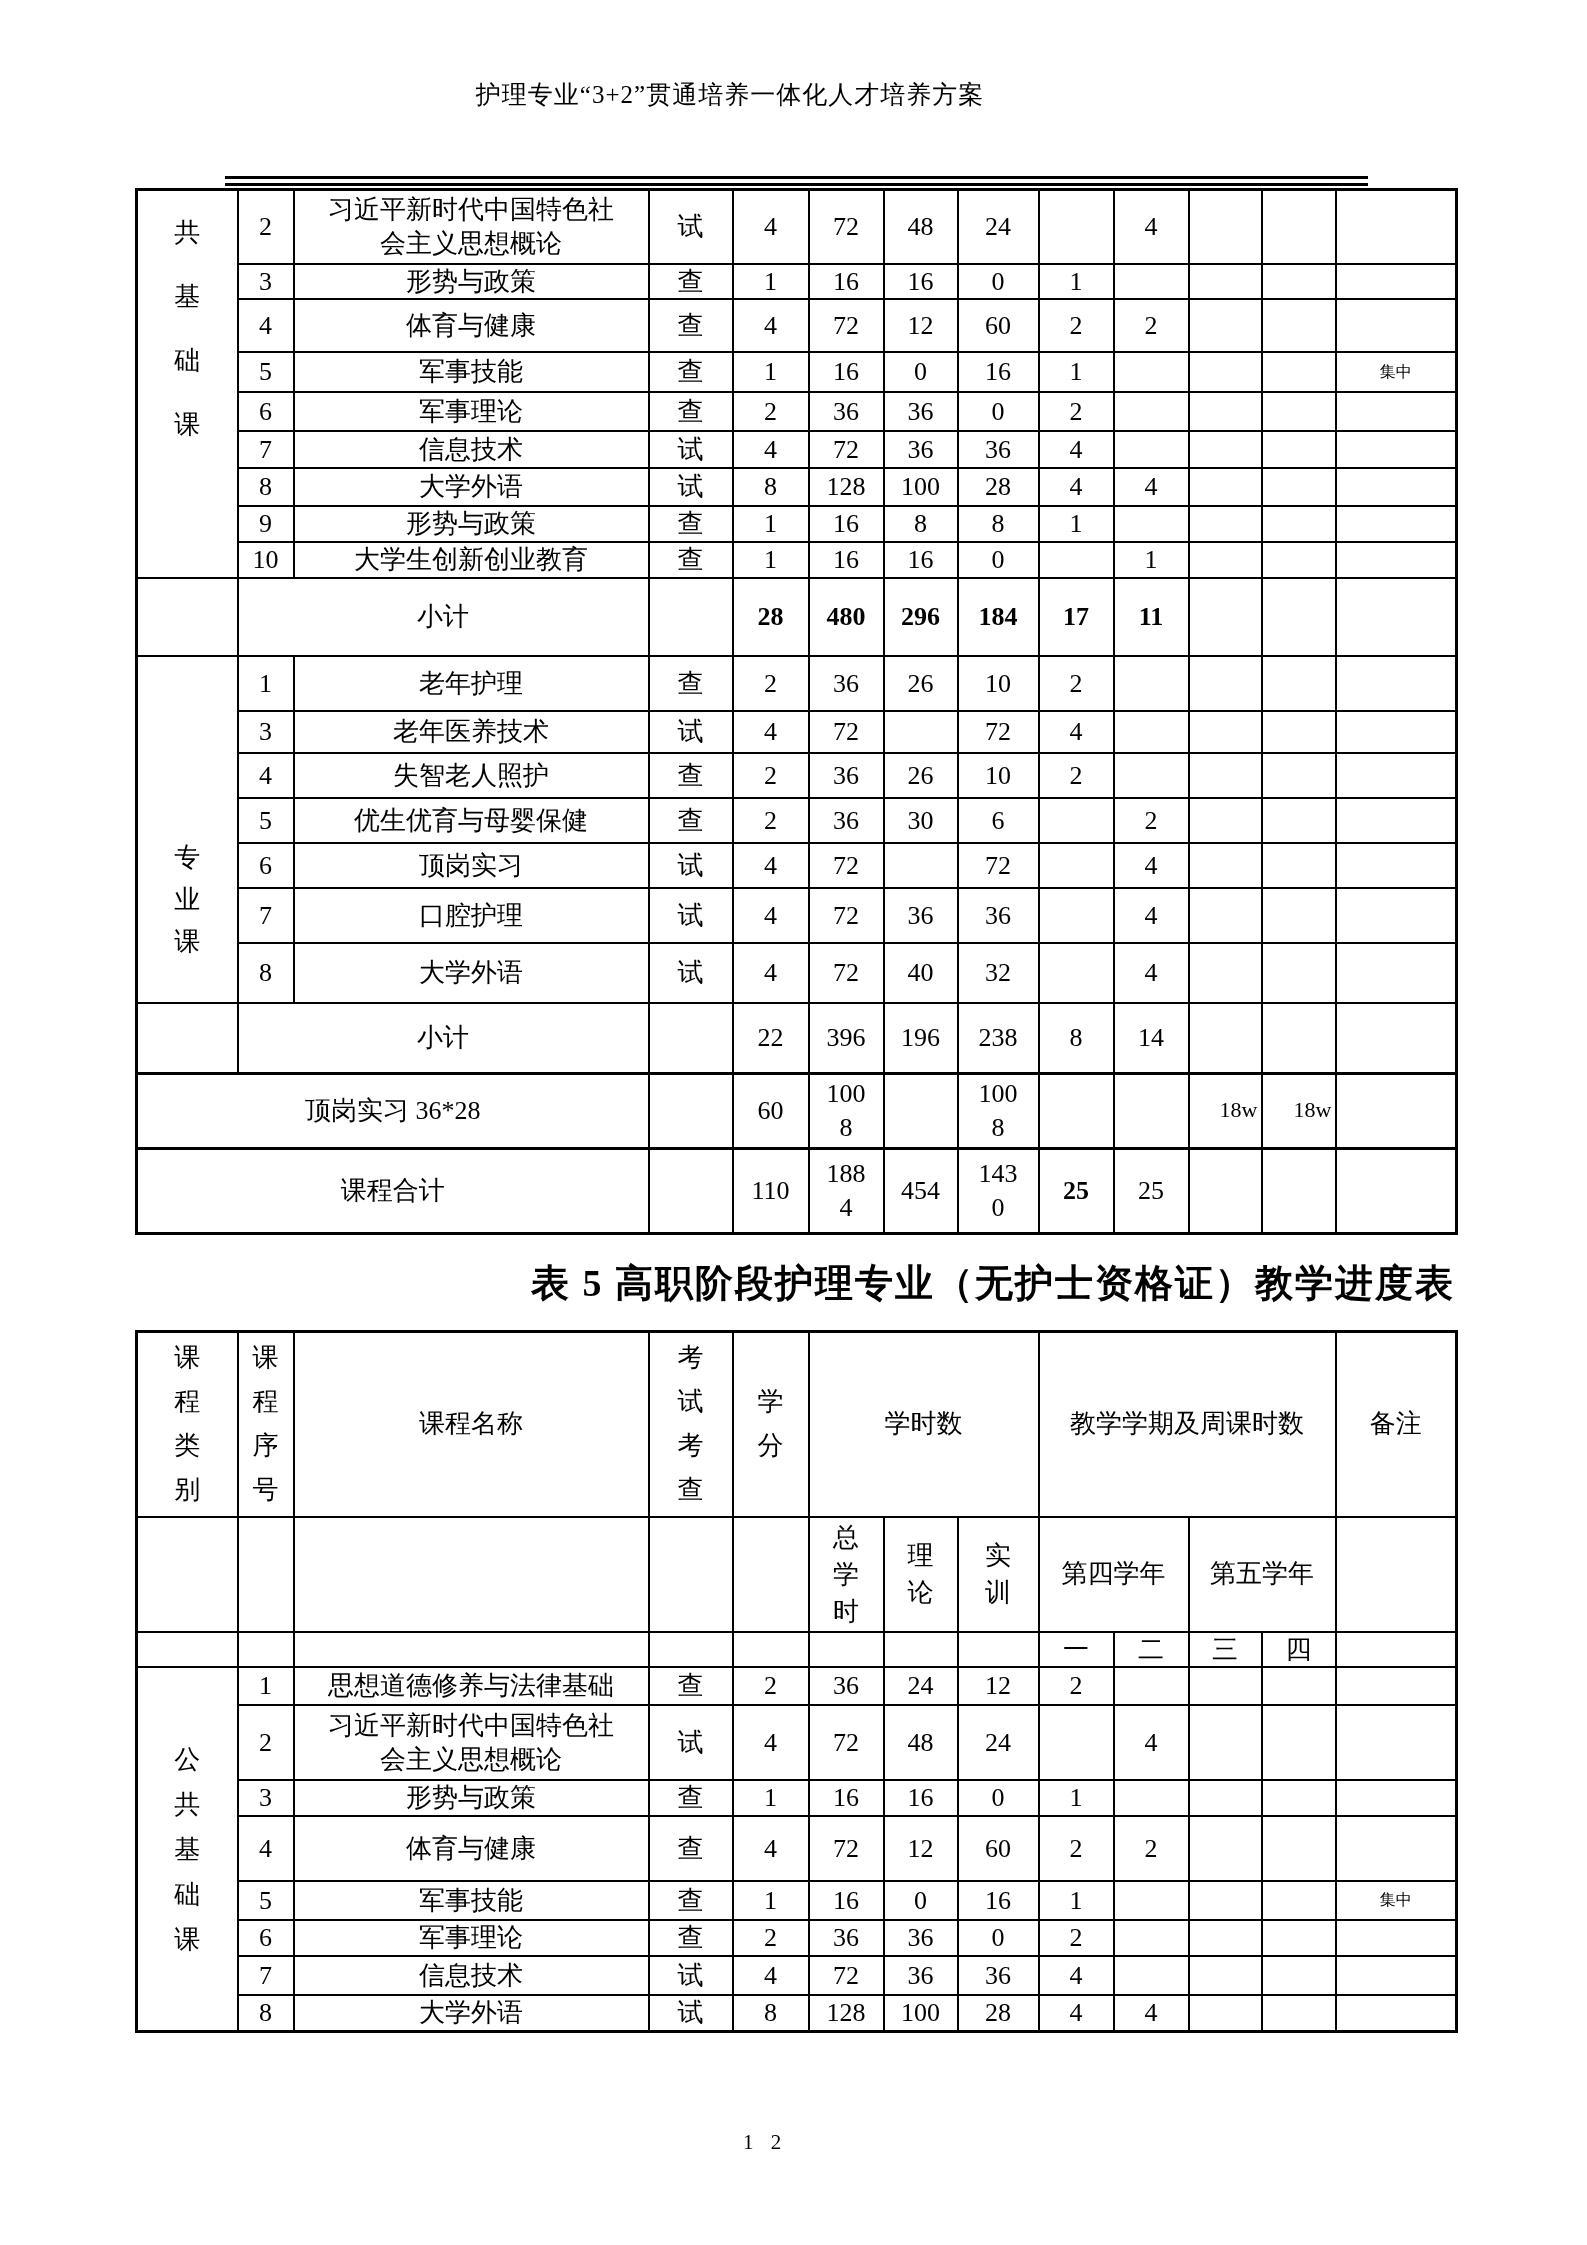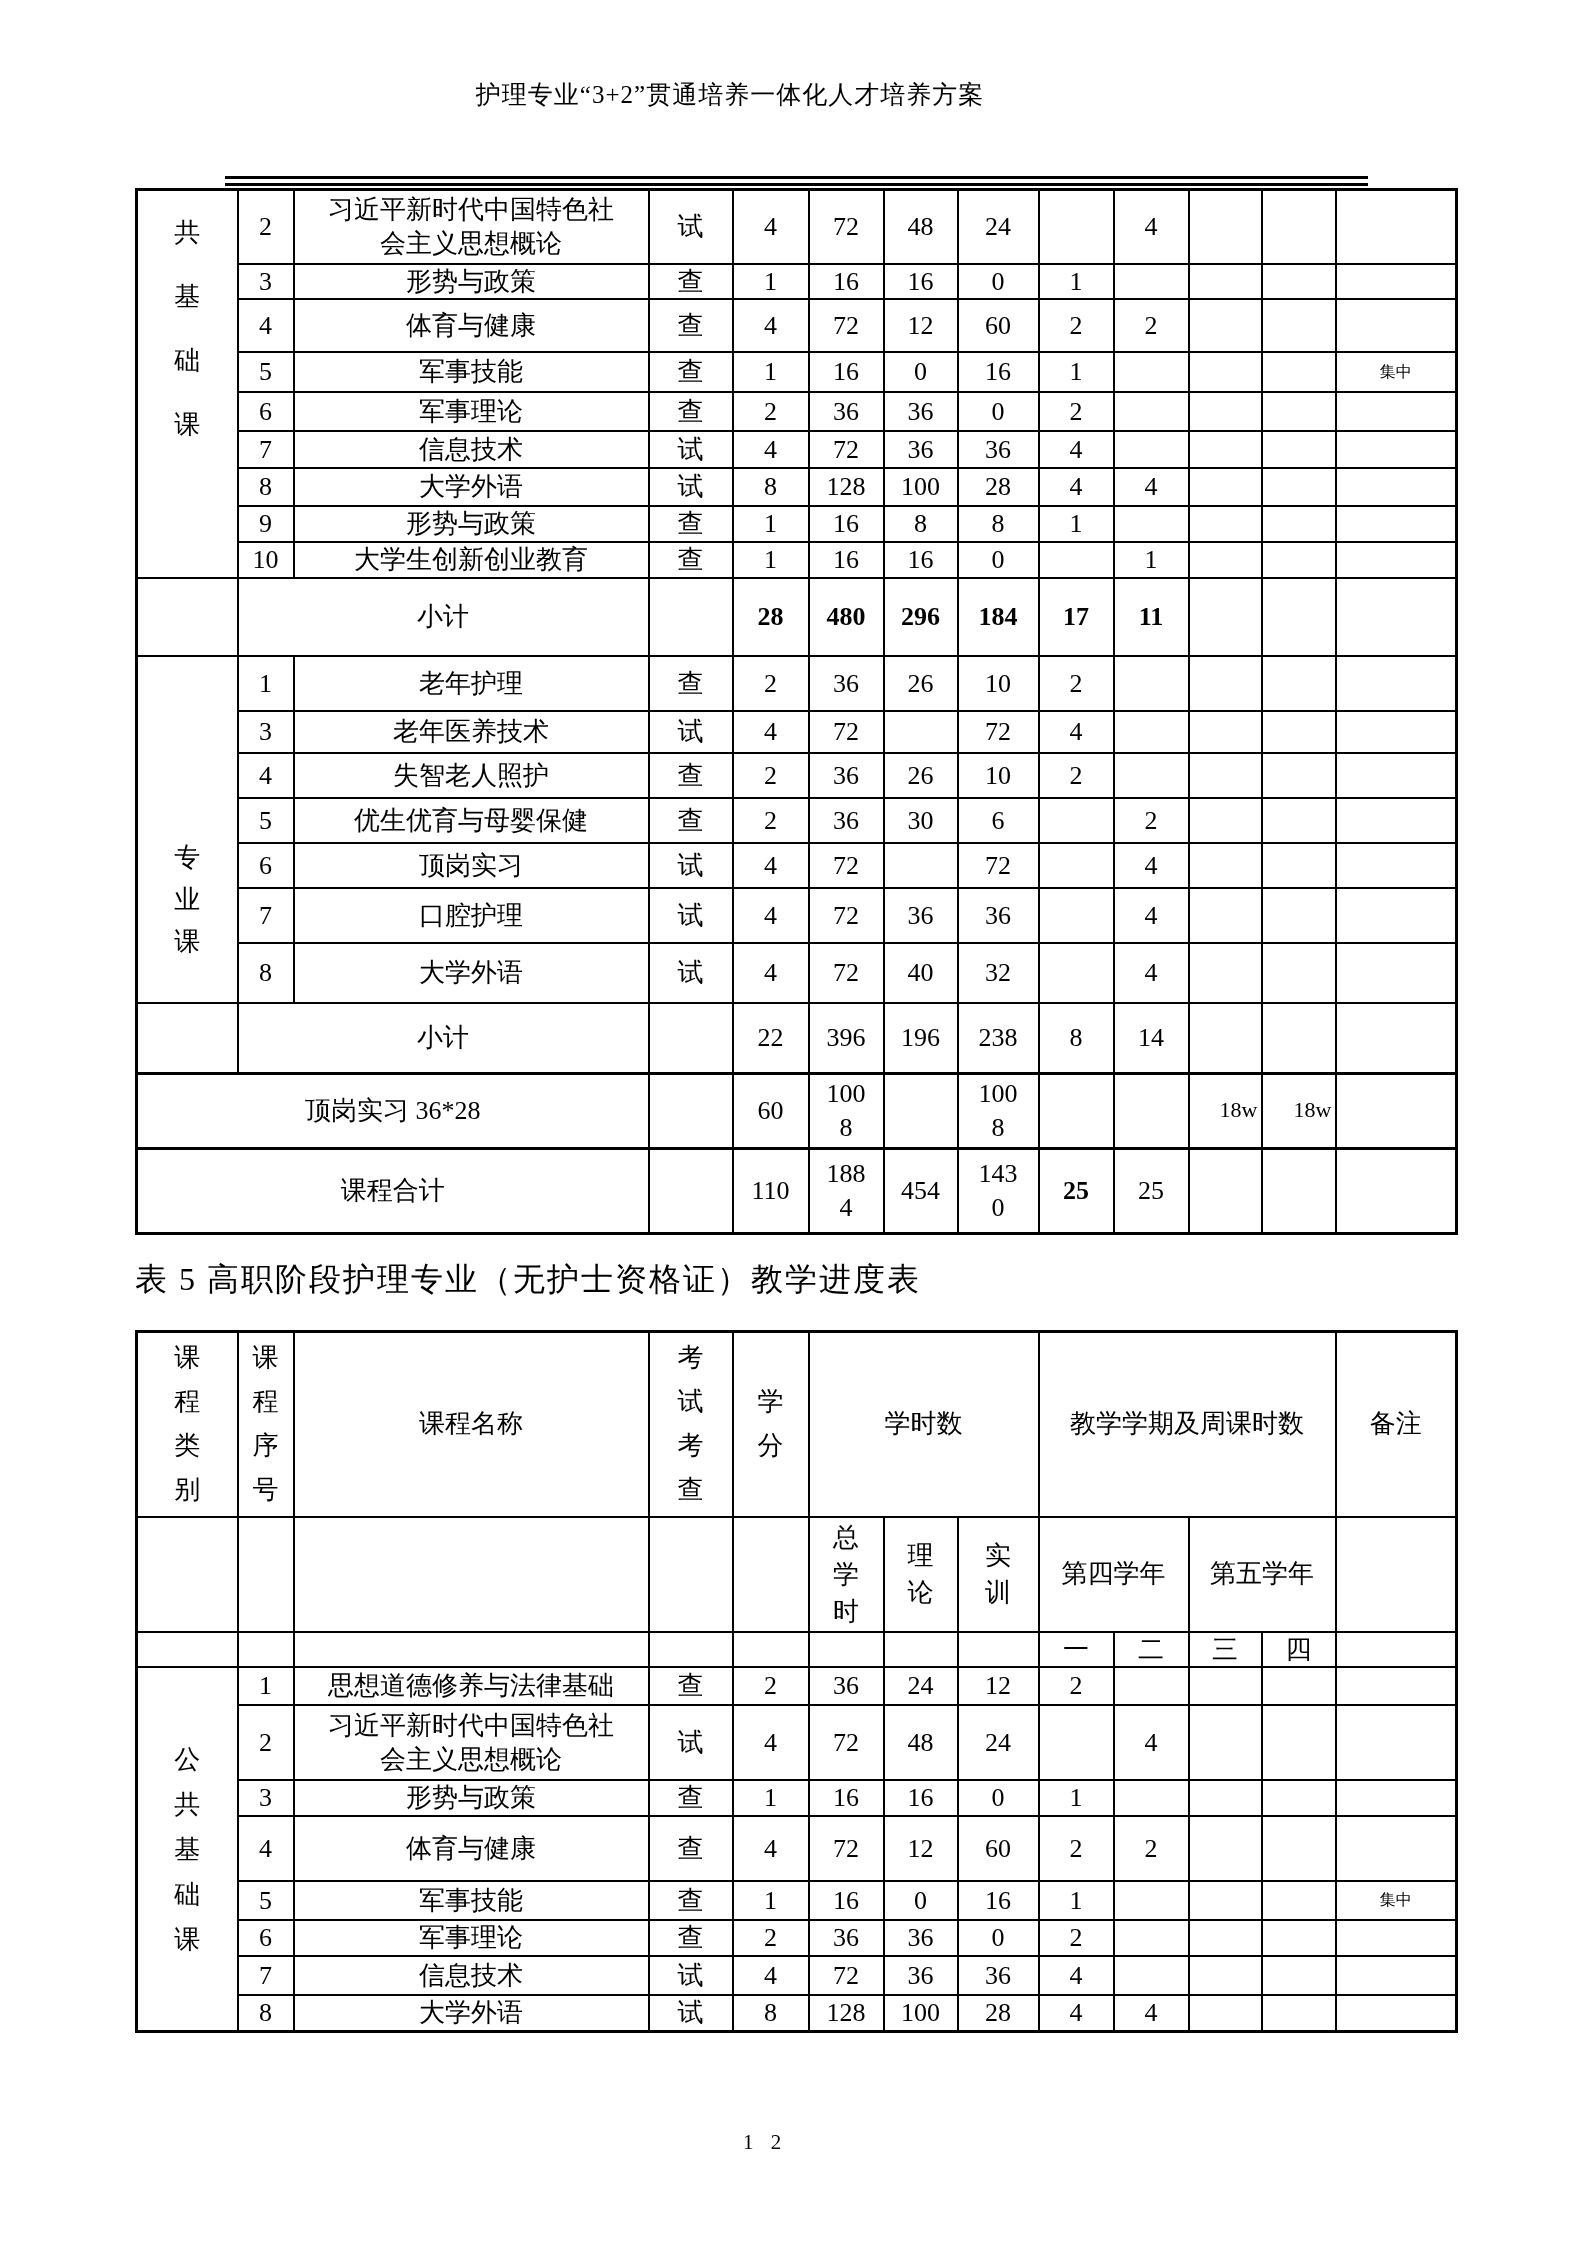--- a/index.html
+++ b/index.html
@@ -49,21 +49,21 @@
   #t1 tr:nth-child(19){height:75px}#t1 tr:nth-child(20){height:85px}
   
   #t2 tr:nth-child(1){height:185px}#t2 tr:nth-child(2){height:115px}
   #t2 tr:nth-child(3){height:34px}#t2 tr:nth-child(4){height:38px}
   #t2 tr:nth-child(5){height:75px}#t2 tr:nth-child(6){height:36px}
   #t2 tr:nth-child(7){height:65px}#t2 tr:nth-child(8){height:39px}
   #t2 tr:nth-child(9){height:36px}#t2 tr:nth-child(10){height:39px}
   #t2 tr:nth-child(11){height:36px}
   .table5-title{
     position:absolute;left:135px;top:1258px;width:1320px;
-    text-align:left;font-size:32px;font-weight:normal;letter-spacing:2px;
+    text-align:right;font-size:38px;font-weight:bold;letter-spacing:2px;
   }
   .page-number{
     position:absolute;left:135px;top:2130px;width:1260px;
     text-align:center;font-size:21px;letter-spacing:6px;
   }
 </style>
 </head>
 <body>
 
 <div class="doc-title">护理专业“3+2”贯通培养一体化人才培养方案</div>

